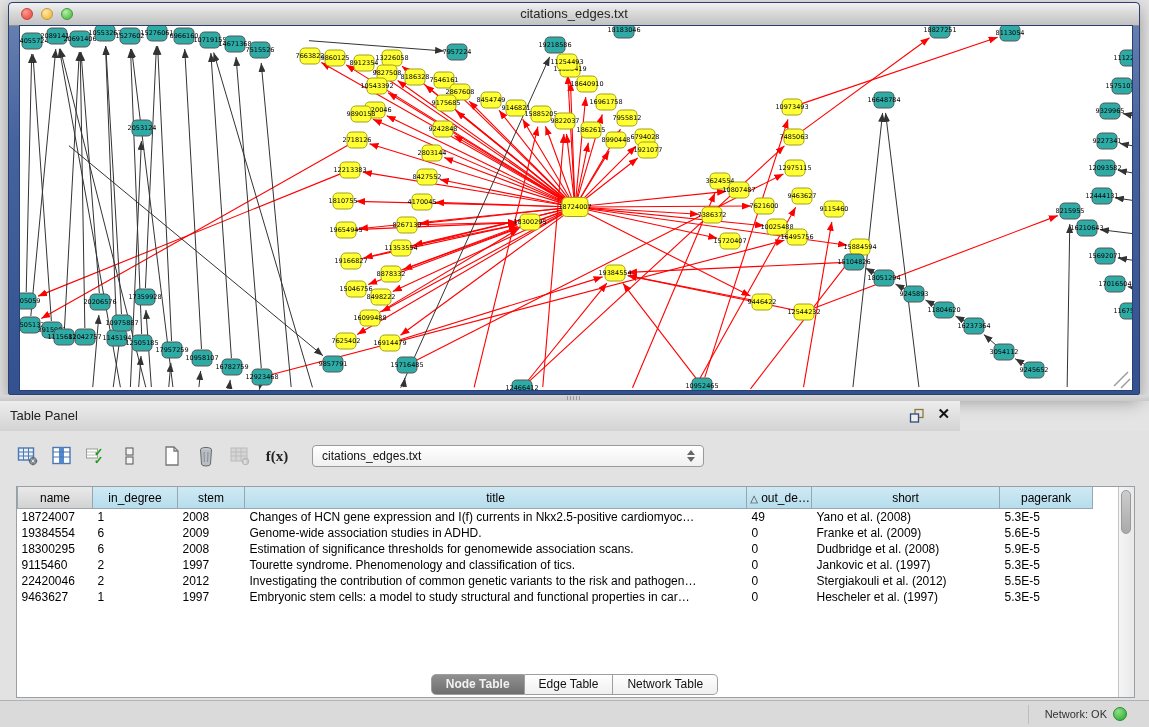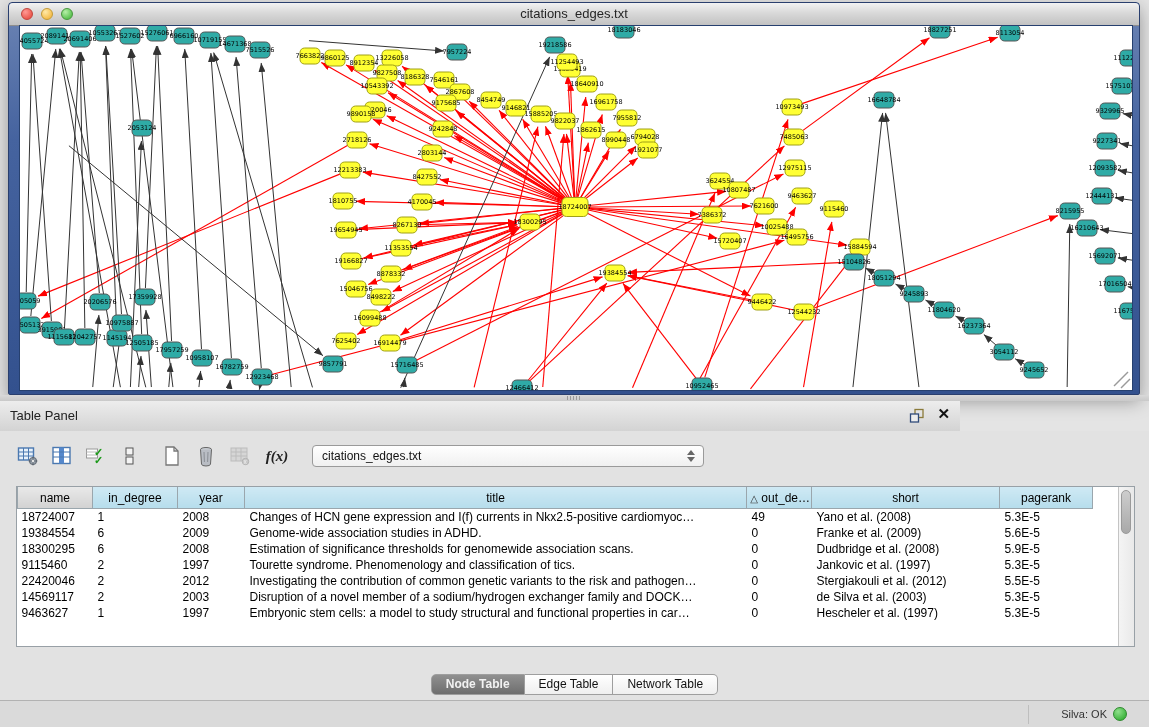--- a/index.html
+++ b/index.html
@@ -34,36 +34,36 @@
   .panel-title{position:absolute;left:10px;top:7px;font-size:13px;color:#222;}
   .ph-float{position:absolute;right:34px;top:6px;width:18px;height:18px;cursor:pointer;}
   .ph-close{position:absolute;right:10px;top:4px;font-size:15px;font-weight:bold;color:#111;cursor:pointer;}
 
   .panel-body{position:absolute;left:0;top:431px;width:1149px;height:269px;background:#E2E2E2;}
 
   .toolbar{position:absolute;left:14px;top:10px;height:30px;display:flex;align-items:center;gap:6px;}
   .tbtn{width:28px;height:26px;border:none;background:transparent;padding:2px;cursor:pointer;}
   .tbtn svg{display:block;margin:auto;}
   .tbtn.disabled{opacity:.45;}
-  .fx{font-family:"Liberation Serif",serif;font-style:italic;font-weight:bold;font-size:15px;color:#222;}
+  .fx{font-family:"Liberation Serif",serif;font-weight:bold;font-size:15px;color:#222;}
   .combo{position:relative;margin-left:12px;width:392px;height:22px;border:1px solid #9A9A9A;border-radius:4px;
     background:linear-gradient(180deg,#FFFFFF,#F0F0F0);box-sizing:border-box;cursor:pointer;}
   .combo .val{position:absolute;left:9px;top:3px;font-size:12px;color:#111;}
   .combo .arrows{position:absolute;right:8px;top:4px;display:flex;flex-direction:column;gap:2px;}
   .combo .up{width:0;height:0;border-left:4px solid transparent;border-right:4px solid transparent;border-bottom:5px solid #666;}
   .combo .down{width:0;height:0;border-left:4px solid transparent;border-right:4px solid transparent;border-top:5px solid #666;}
 
-  .tablebox{position:absolute;left:16px;top:55px;width:1119px;height:161px;background:#fff;
+  .tablebox{position:absolute;left:16px;top:55px;width:1119px;height:212px;background:#fff;
     border:1px solid #98A0A6;box-sizing:border-box;overflow:hidden;}
   table.data{border-collapse:collapse;table-layout:fixed;font-size:12px;color:#000;}
   table.data th{height:19px;font-weight:normal;text-align:center;
     border:1px solid #9AA6AD;border-top:none;
     background:linear-gradient(180deg,#CFE9F4,#B6DDEC);overflow:hidden;white-space:nowrap;}
   table.data th.key{background:linear-gradient(180deg,#E9E9E9,#D2D2D2);}
-  table.data th.sorted{text-align:right;padding-left:3px;}
+  table.data th.sorted{text-align:center;padding-left:3px;}
   table.data td{height:16px;line-height:16px;padding:0 0 0 5px;white-space:nowrap;overflow:hidden;border:none;}
   table.data td:first-child{padding-left:4px;}
   .sort-glyph{font-size:10px;color:#333;}
   .vscroll{position:absolute;right:0;top:0;bottom:0;width:15px;background:linear-gradient(90deg,#F4F4F4,#E9E9E9);
     border-left:1px solid #C4C4C4;}
   .vthumb{position:absolute;left:2px;top:3px;width:10px;height:44px;border-radius:5px;
     background:linear-gradient(180deg,#CDCDCD,#A9A9A9);border:1px solid #9A9A9A;box-sizing:border-box;cursor:pointer;}
 
   .tabs{position:absolute;left:0;right:0;top:243px;text-align:center;}
   .seg{display:inline-block;height:21px;line-height:19px;font-size:12px;padding:0 14px;
@@ -788,21 +788,21 @@
           <col style="width:67px">
         <col style="width:502px">
           <col style="width:65px">
           <col style="width:188px">
           <col style="width:93px">
       </colgroup>
       <thead>
         <tr>
           <th class="key">name</th>
           <th>in_degree</th>
-          <th>year</th>
+          <th>stem</th>
           <th>title</th>
           <th class="sorted"><span class="sort-glyph">△</span> <span>out_de…</span></th>
           <th>short</th>
           <th>pagerank</th>
         </tr>
       </thead>
       <tbody>
           <tr>
             <td>18724007</td>
             <td>1</td>
@@ -842,29 +842,20 @@
           <tr>
             <td>22420046</td>
             <td>2</td>
             <td>2012</td>
             <td>Investigating the contribution of common genetic variants to the risk and pathogen…</td>
             <td>0</td>
             <td>Stergiakouli et al. (2012)</td>
             <td>5.5E-5</td>
           </tr>
           <tr>
-            <td>14569117</td>
-            <td>2</td>
-            <td>2003</td>
-            <td>Disruption of a novel member of a sodium/hydrogen exchanger family and DOCK…</td>
-            <td>0</td>
-            <td>de Silva et al. (2003)</td>
-            <td>5.3E-5</td>
-          </tr>
-          <tr>
             <td>9463627</td>
             <td>1</td>
             <td>1997</td>
             <td>Embryonic stem cells: a model to study structural and functional properties in car…</td>
             <td>0</td>
             <td>Hescheler et al. (1997)</td>
             <td>5.3E-5</td>
           </tr>
         </tbody>
     </table>
@@ -873,15 +864,15 @@
     </div>
   </div>
 
   <div class="tabs">
     <button class="seg active">Node Table</button><button class="seg">Edge Table</button><button class="seg">Network Table</button>
   </div>
 </div>
 
 <div class="statusbar">
   <span class="sep"></span>
-  <span class="mem-label">Silva: OK</span>
+  <span class="mem-label">Network: OK</span>
   <span class="mem-dot"></span>
 </div>
 
 </body></html>

